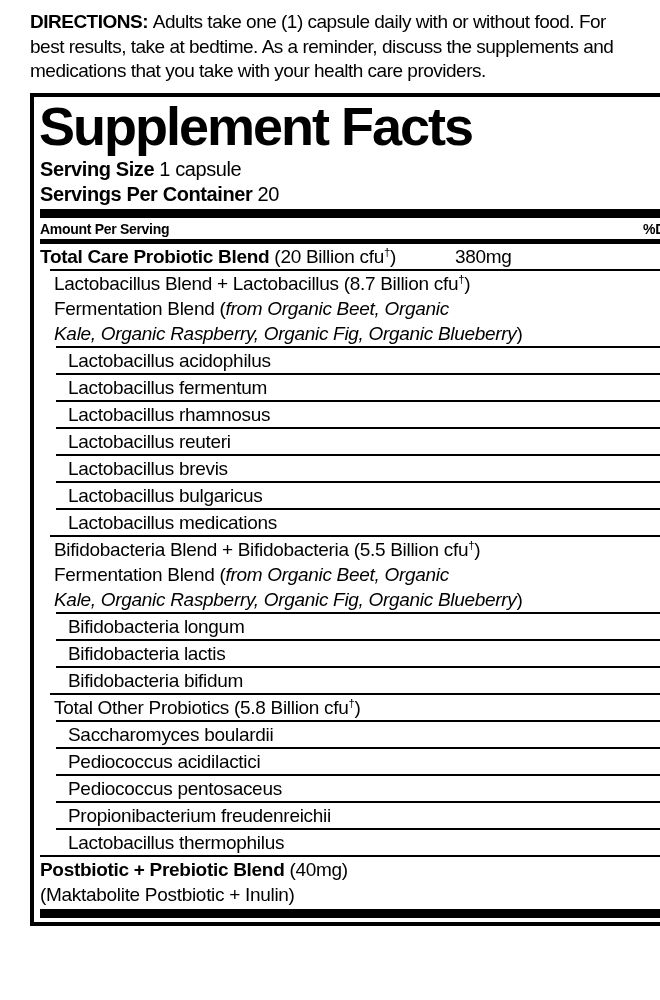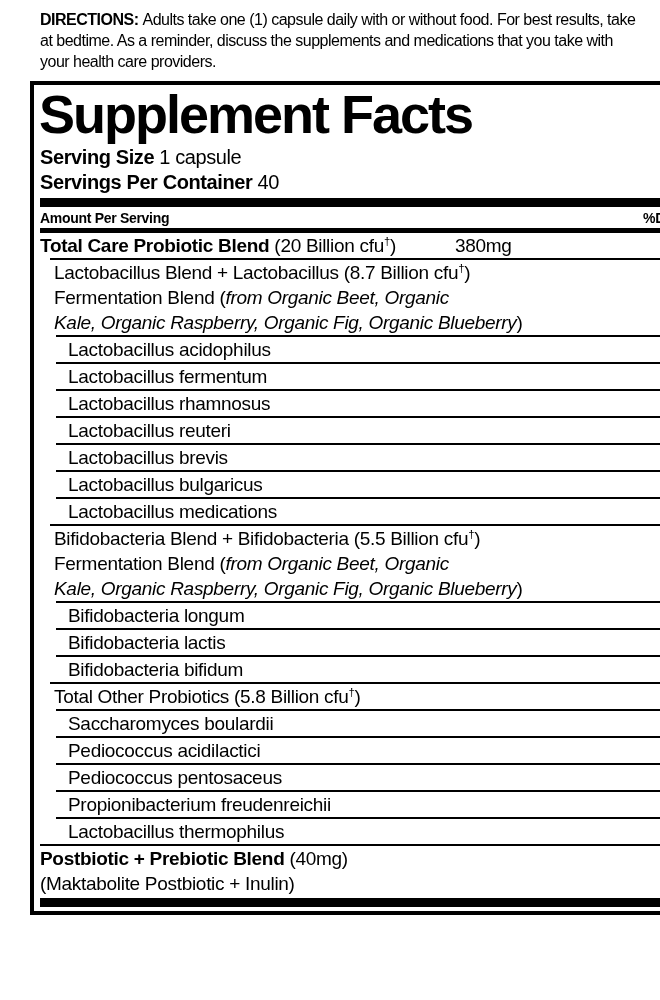--- a/index.html
+++ b/index.html
@@ -2,22 +2,22 @@
 <html><head>
 <meta charset="utf-8">
 <style>
   html,body{margin:0;padding:0;}
   body{
     width:660px;height:1000px;background:#ffffff;color:#000;
     font-family:"Liberation Sans", sans-serif;
     overflow:hidden;
   }
   .directions{
-    margin:10px 30px 0 40px;width:600px;
-    font-size:16px;line-height:1.3;letter-spacing:-0.5px;
+    margin:10px 30px 0 30px;width:600px;
+    font-size:19px;line-height:1.3;letter-spacing:-0.5px;
   }
   .b{font-weight:bold;}
   .i{font-style:italic;}
   .dag{font-size:60%;vertical-align:super;line-height:0;}
   .facts-box{
     margin:9px 30px 0 30px;width:656px;box-sizing:border-box;
     border:4px solid #000;background:#fff;
     padding:2px 8px 4px 6px;
   }
   .facts-title{
@@ -59,21 +59,21 @@
 
 <div class="facts-box">
   <div class="facts-title">Supplement Facts</div>
 
   <div class="serving-line">
     <span class="b">Serving Size </span>
     <span>1 capsule</span>
   </div>
   <div class="serving-line">
     <span class="b">Servings Per Container </span>
-    <span>40</span>
+    <span>20</span>
   </div>
 
   <div class="bar-thick"></div>
 
   <div class="aps-row">
     <span>Amount Per Serving</span>
     <span>%DV</span>
   </div>
 
   <div class="rows">

